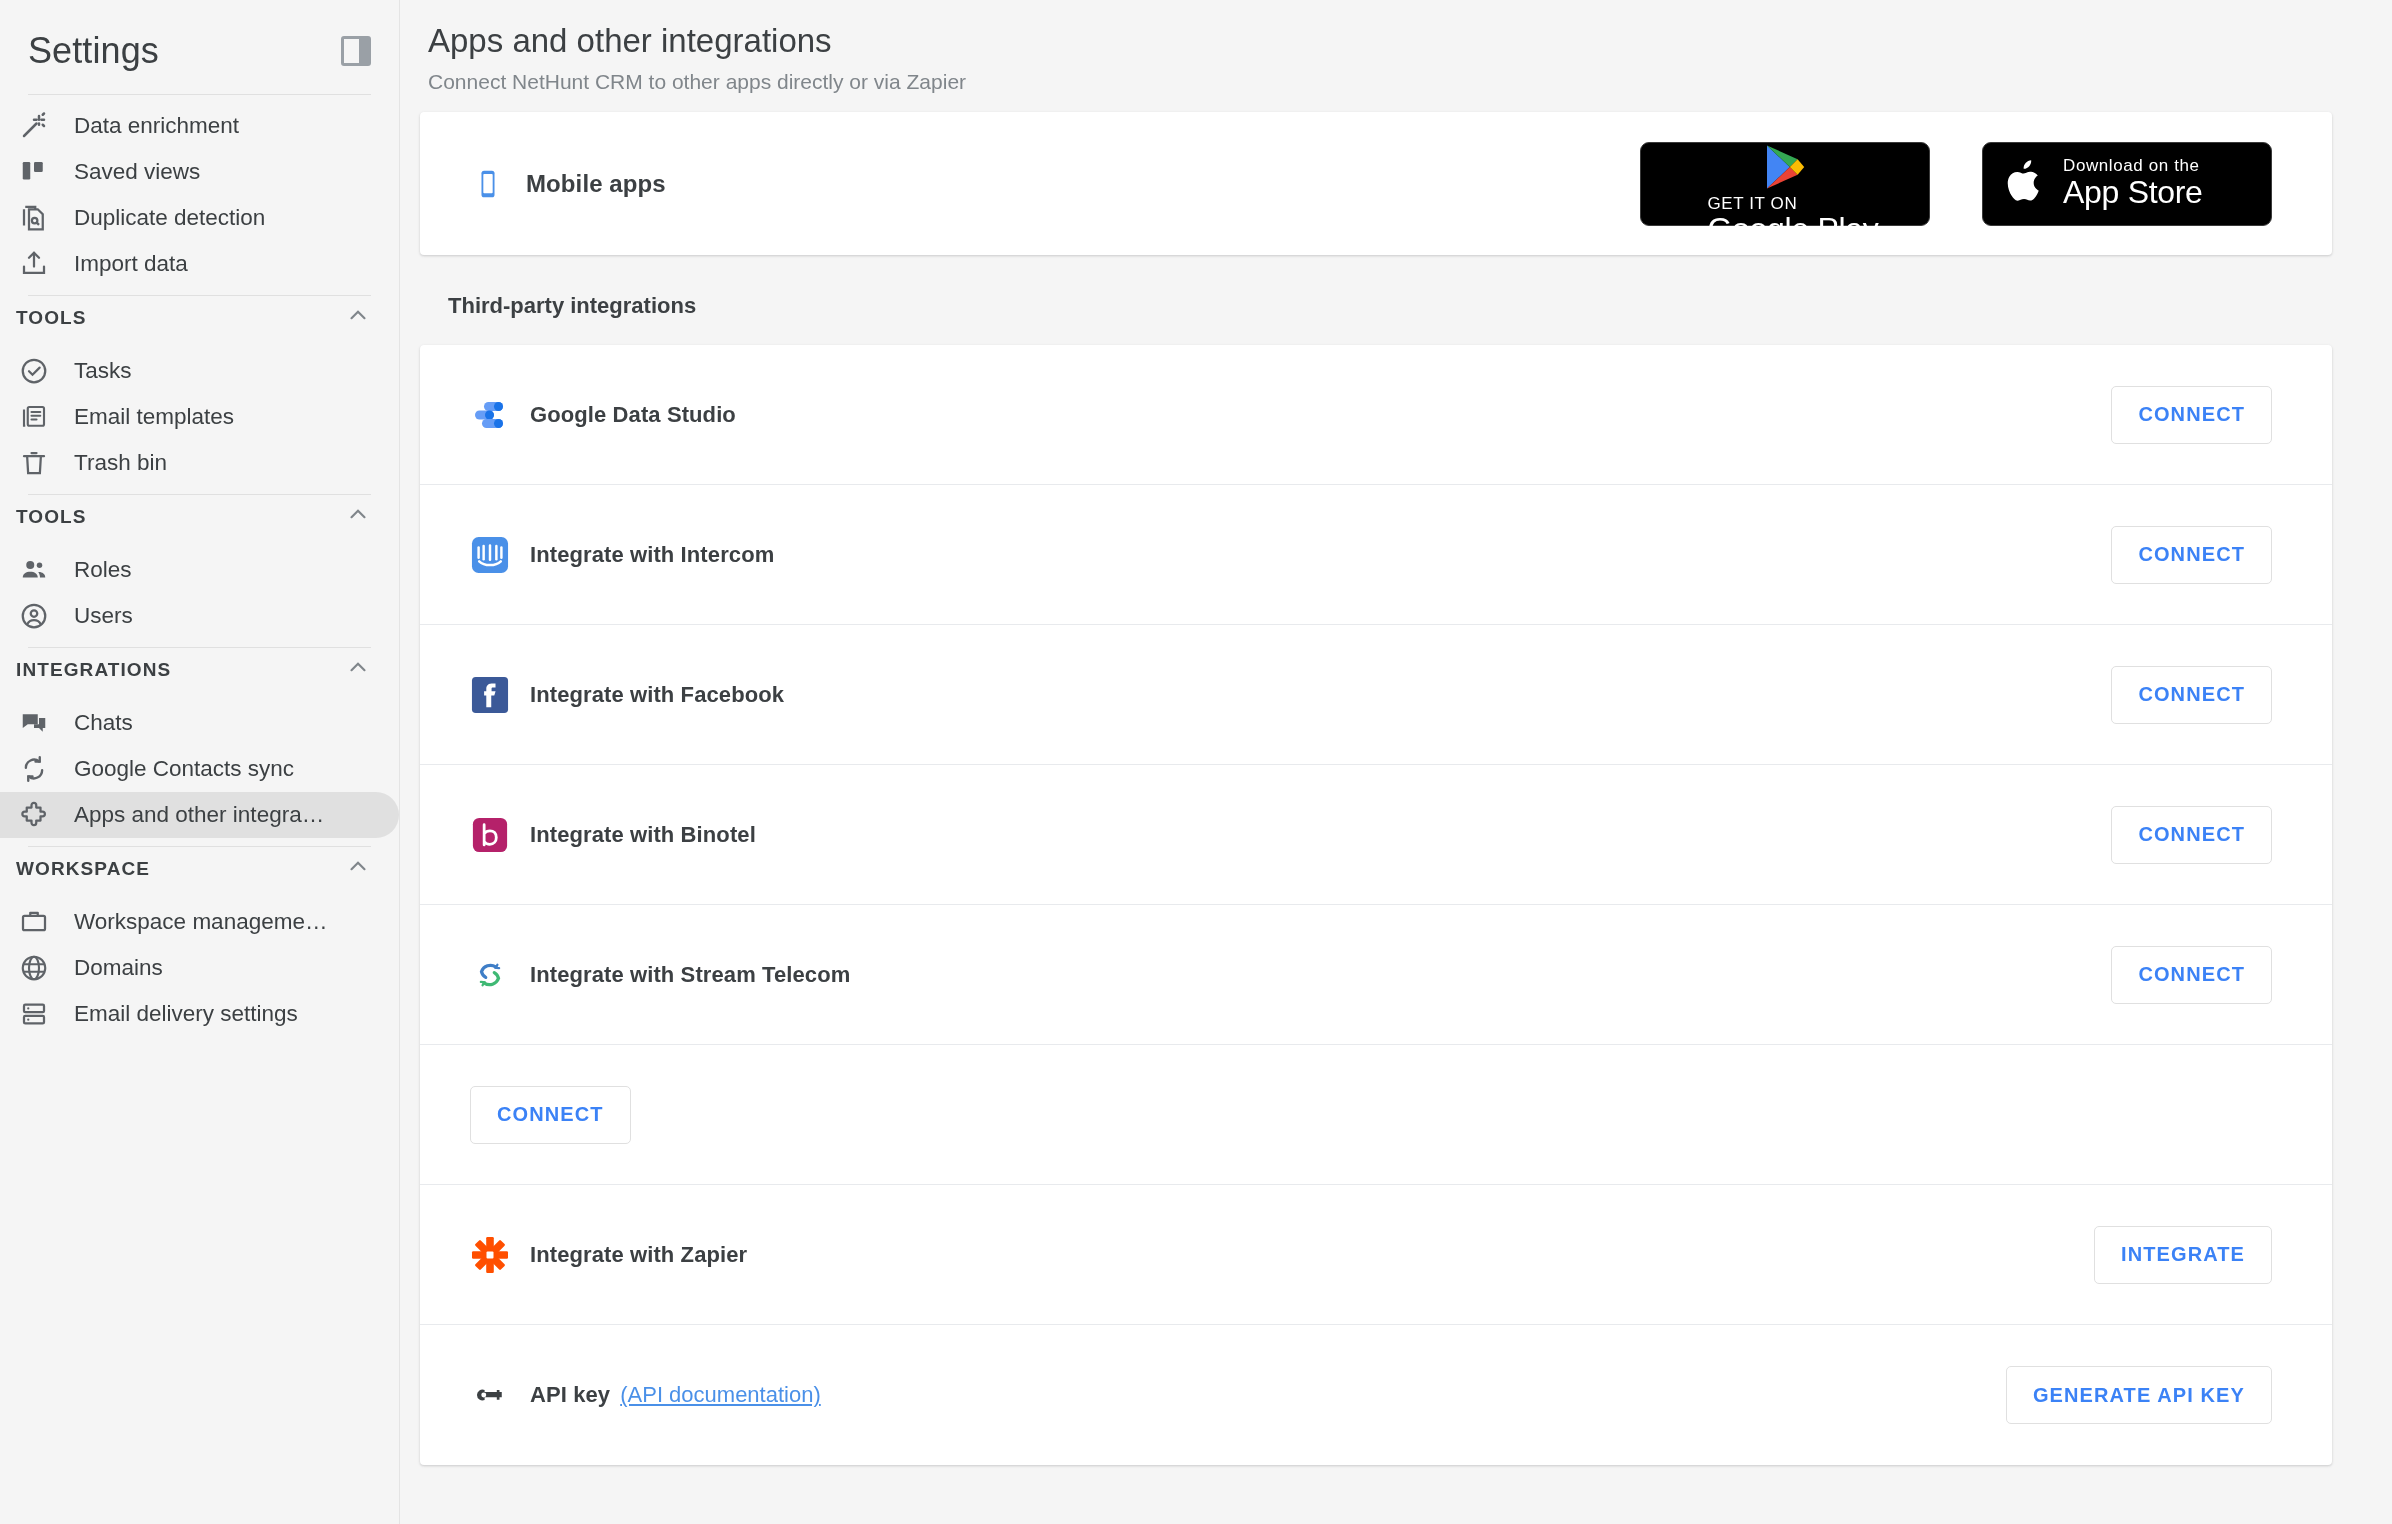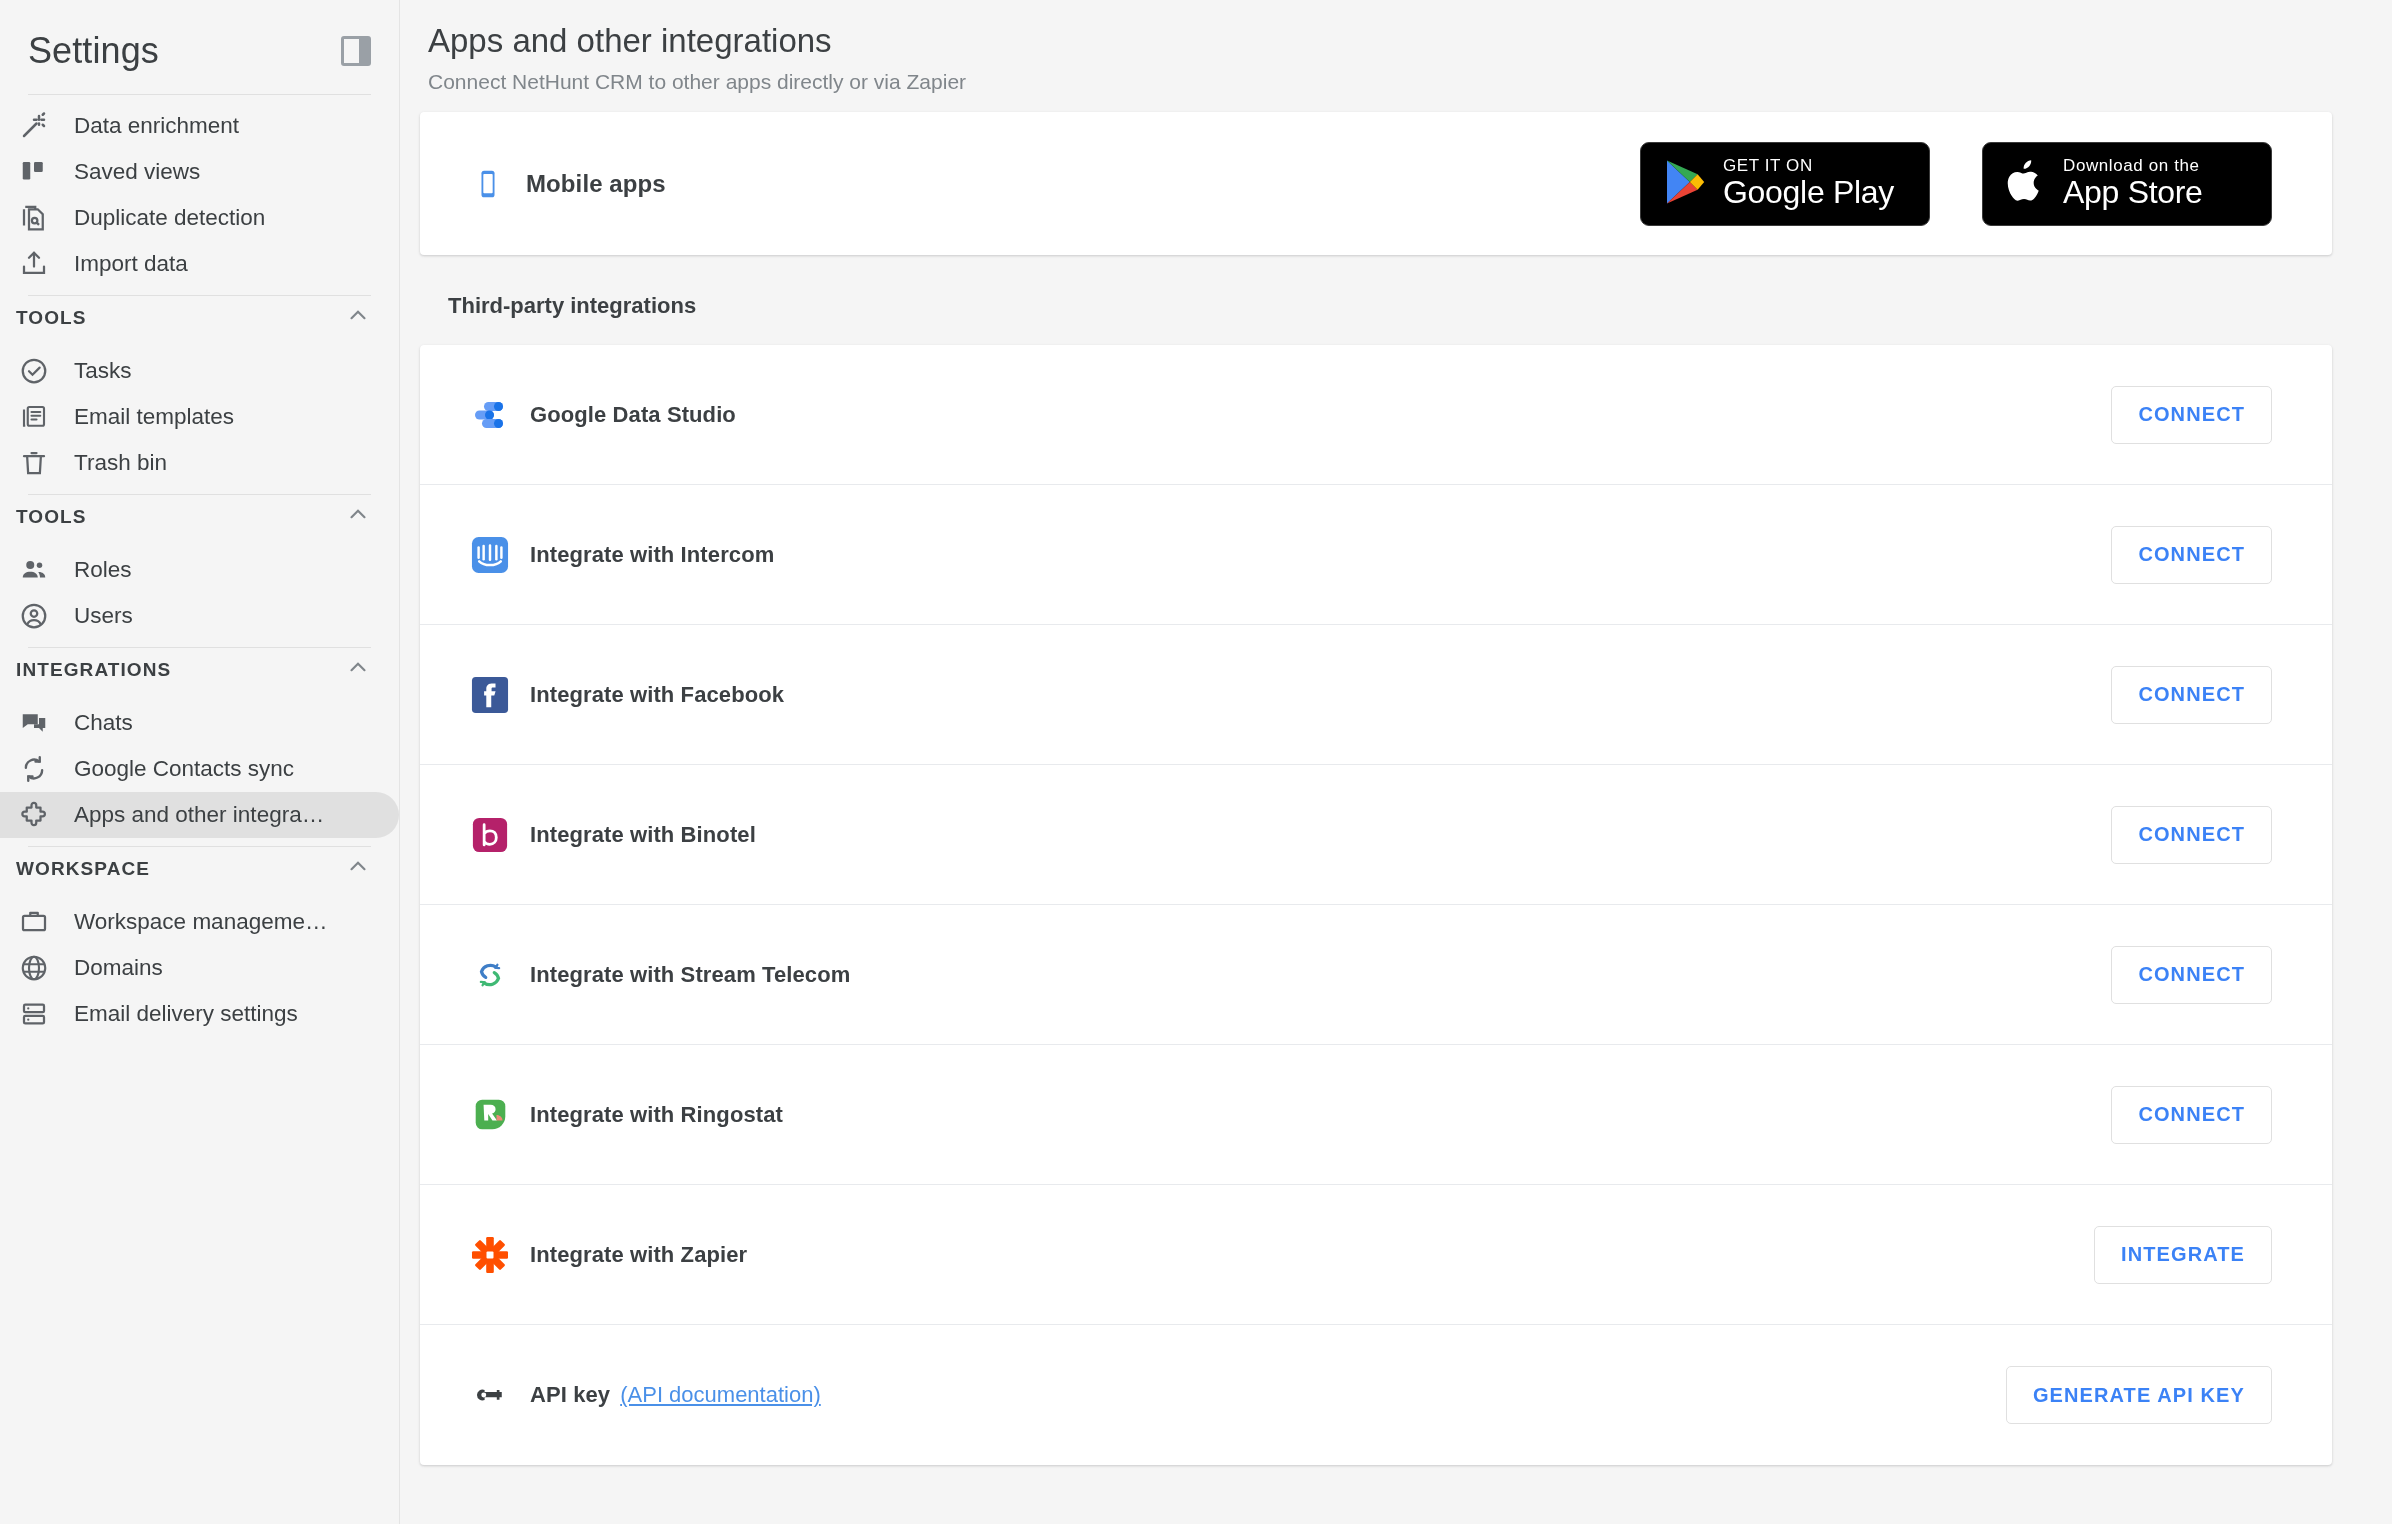--- a/index.html
+++ b/index.html
@@ -94,21 +94,21 @@
   .phone-icon { width: 36px; flex: 0 0 36px; margin-right: 20px; display:flex; justify-content:center; }
   .row-title {
     font-size: 24px; font-weight: bold; color: #3c4043; letter-spacing: 0.1px;
   }
   .badges { display: flex; align-items: center; gap: 52px; }
   .badge {
     background: #000; border-radius: 9px;
     display: flex; align-items: center; cursor: pointer;
     border: 1px solid #3a3a3a;
   }
-  .badge-gp { width: 290px; height: 84px; padding: 0 22px; }
+  .badge-gp { width: 290px; height: 84px; padding: 0 22px; flex-direction: column; }
   .badge-as { width: 290px; height: 84px; padding: 0 22px; }
   .badge-texts { display: flex; flex-direction: column; justify-content: center; margin-left: 16px; }
   .badge-small { color: #fff; font-size: 17px; letter-spacing: 0.6px; line-height: 1.05; }
   .badge-big { color: #fff; font-size: 32px; line-height: 1.12; letter-spacing: -0.3px; }
 
   .section-label {
     font-size: 22px; font-weight: bold; color: #3c4043;
     padding: 38px 0 26px 48px;
   }
 
@@ -487,30 +487,20 @@
               <path d="M27.8 9.2l-1.6 3.2 3.4.4" stroke="#3f7ec7" stroke-width="2.4" fill="none"></path>
               <path d="M12.2 30.8l1.6-3.2-3.4-.4" stroke="#3fb974" stroke-width="2.4" fill="none"></path>
             </svg>
           </span>
           <span class="int-name">Integrate with Stream Telecom</span>
         </div>
         <button class="btn">CONNECT</button>
       </div>
 
       <div class="int-row">
-        <div class="int-left">
-          <span class="int-icon">
-            <svg width="37" height="37" viewBox="0 0 40 40">
-              <path d="M4 11a7 7 0 0 1 7-7h18a7 7 0 0 1 7 7v11a14 14 0 0 1-14 14H11a7 7 0 0 1-7-7z" fill="#4caf50"></path>
-              <path d="M12.5 9.5h7.6c3.2 0 5.4 1.9 5.4 4.8 0 2.4-1.5 4.1-3.8 4.6l5.3 7.6h-4.9l-4.6-7v7h-4.2z" fill="#fff"></path>
-              <path d="M26.5 20.5c3.6 0 6.5 2.6 6.5 6h-6.5z" fill="#ef8a7a"></path>
-            </svg>
-          </span>
-          <span class="int-name">Integrate with Ringostat</span>
-        </div>
         <button class="btn">CONNECT</button>
       </div>
 
       <div class="int-row">
         <div class="int-left">
           <span class="int-icon">
             <svg width="40" height="40" viewBox="0 0 40 40">
               <g fill="#ff4f00">
                 <rect x="16.2" y="2" width="7.6" height="36" rx="1.2"></rect>
                 <rect x="2" y="16.2" width="36" height="7.6" rx="1.2"></rect>

